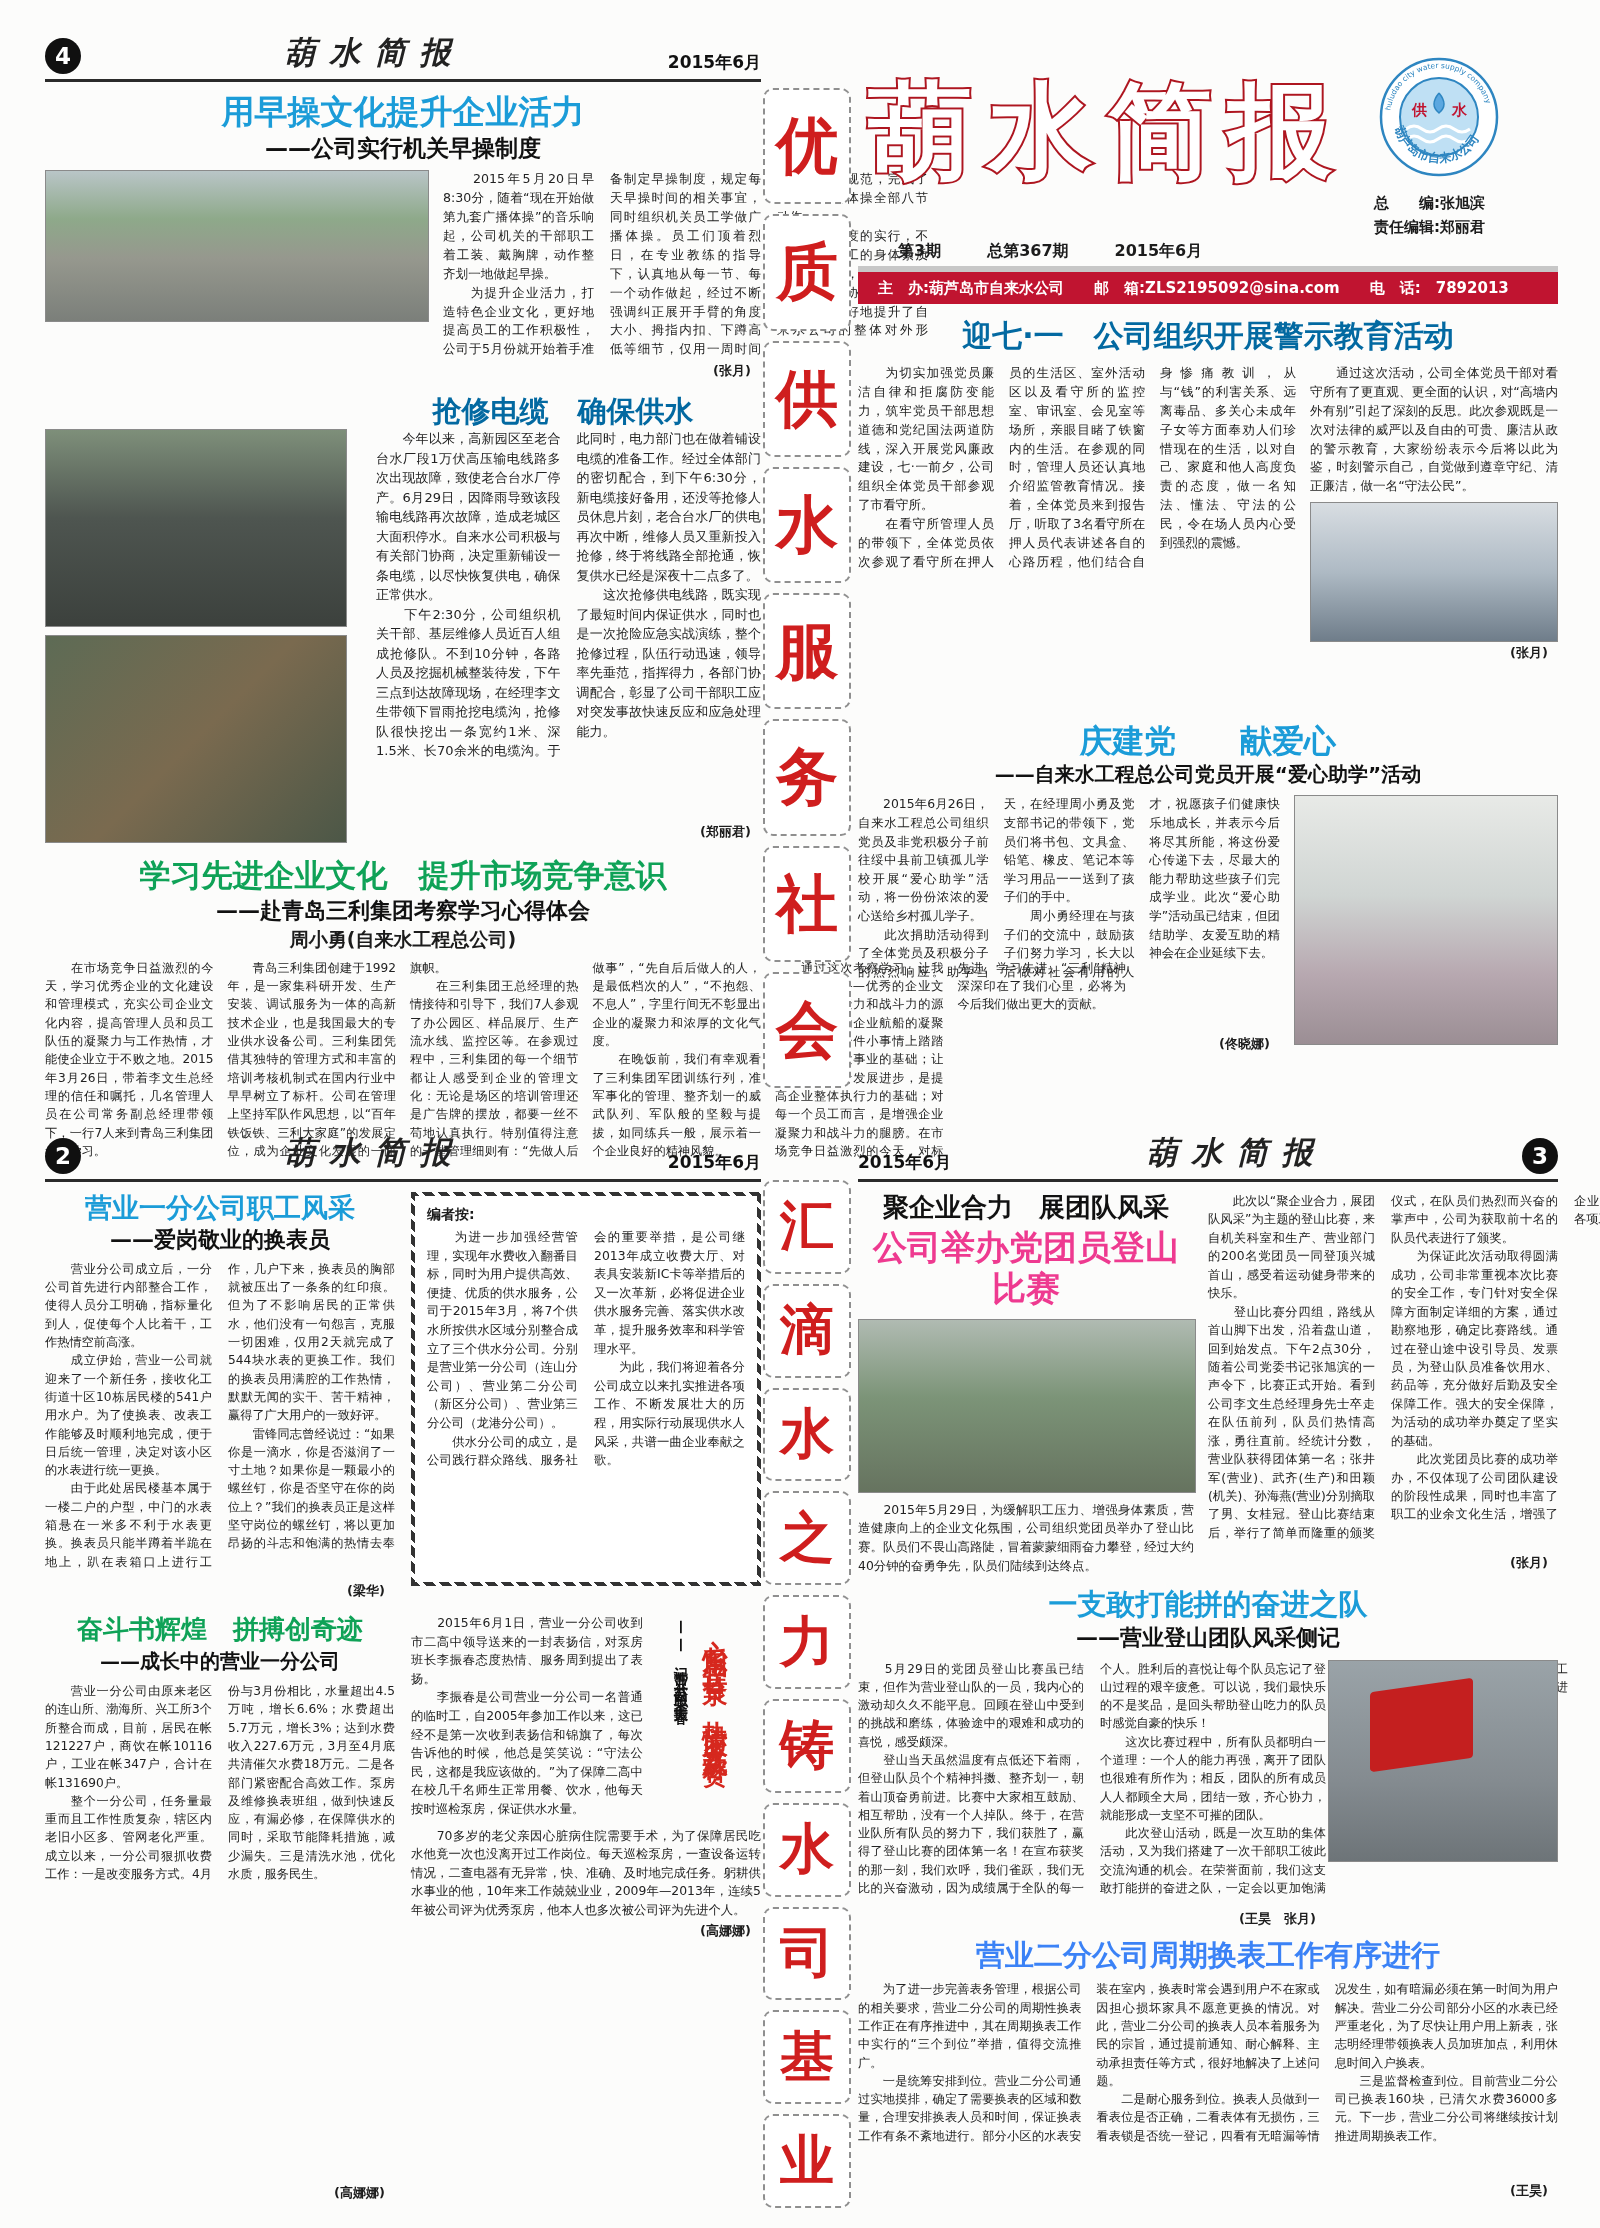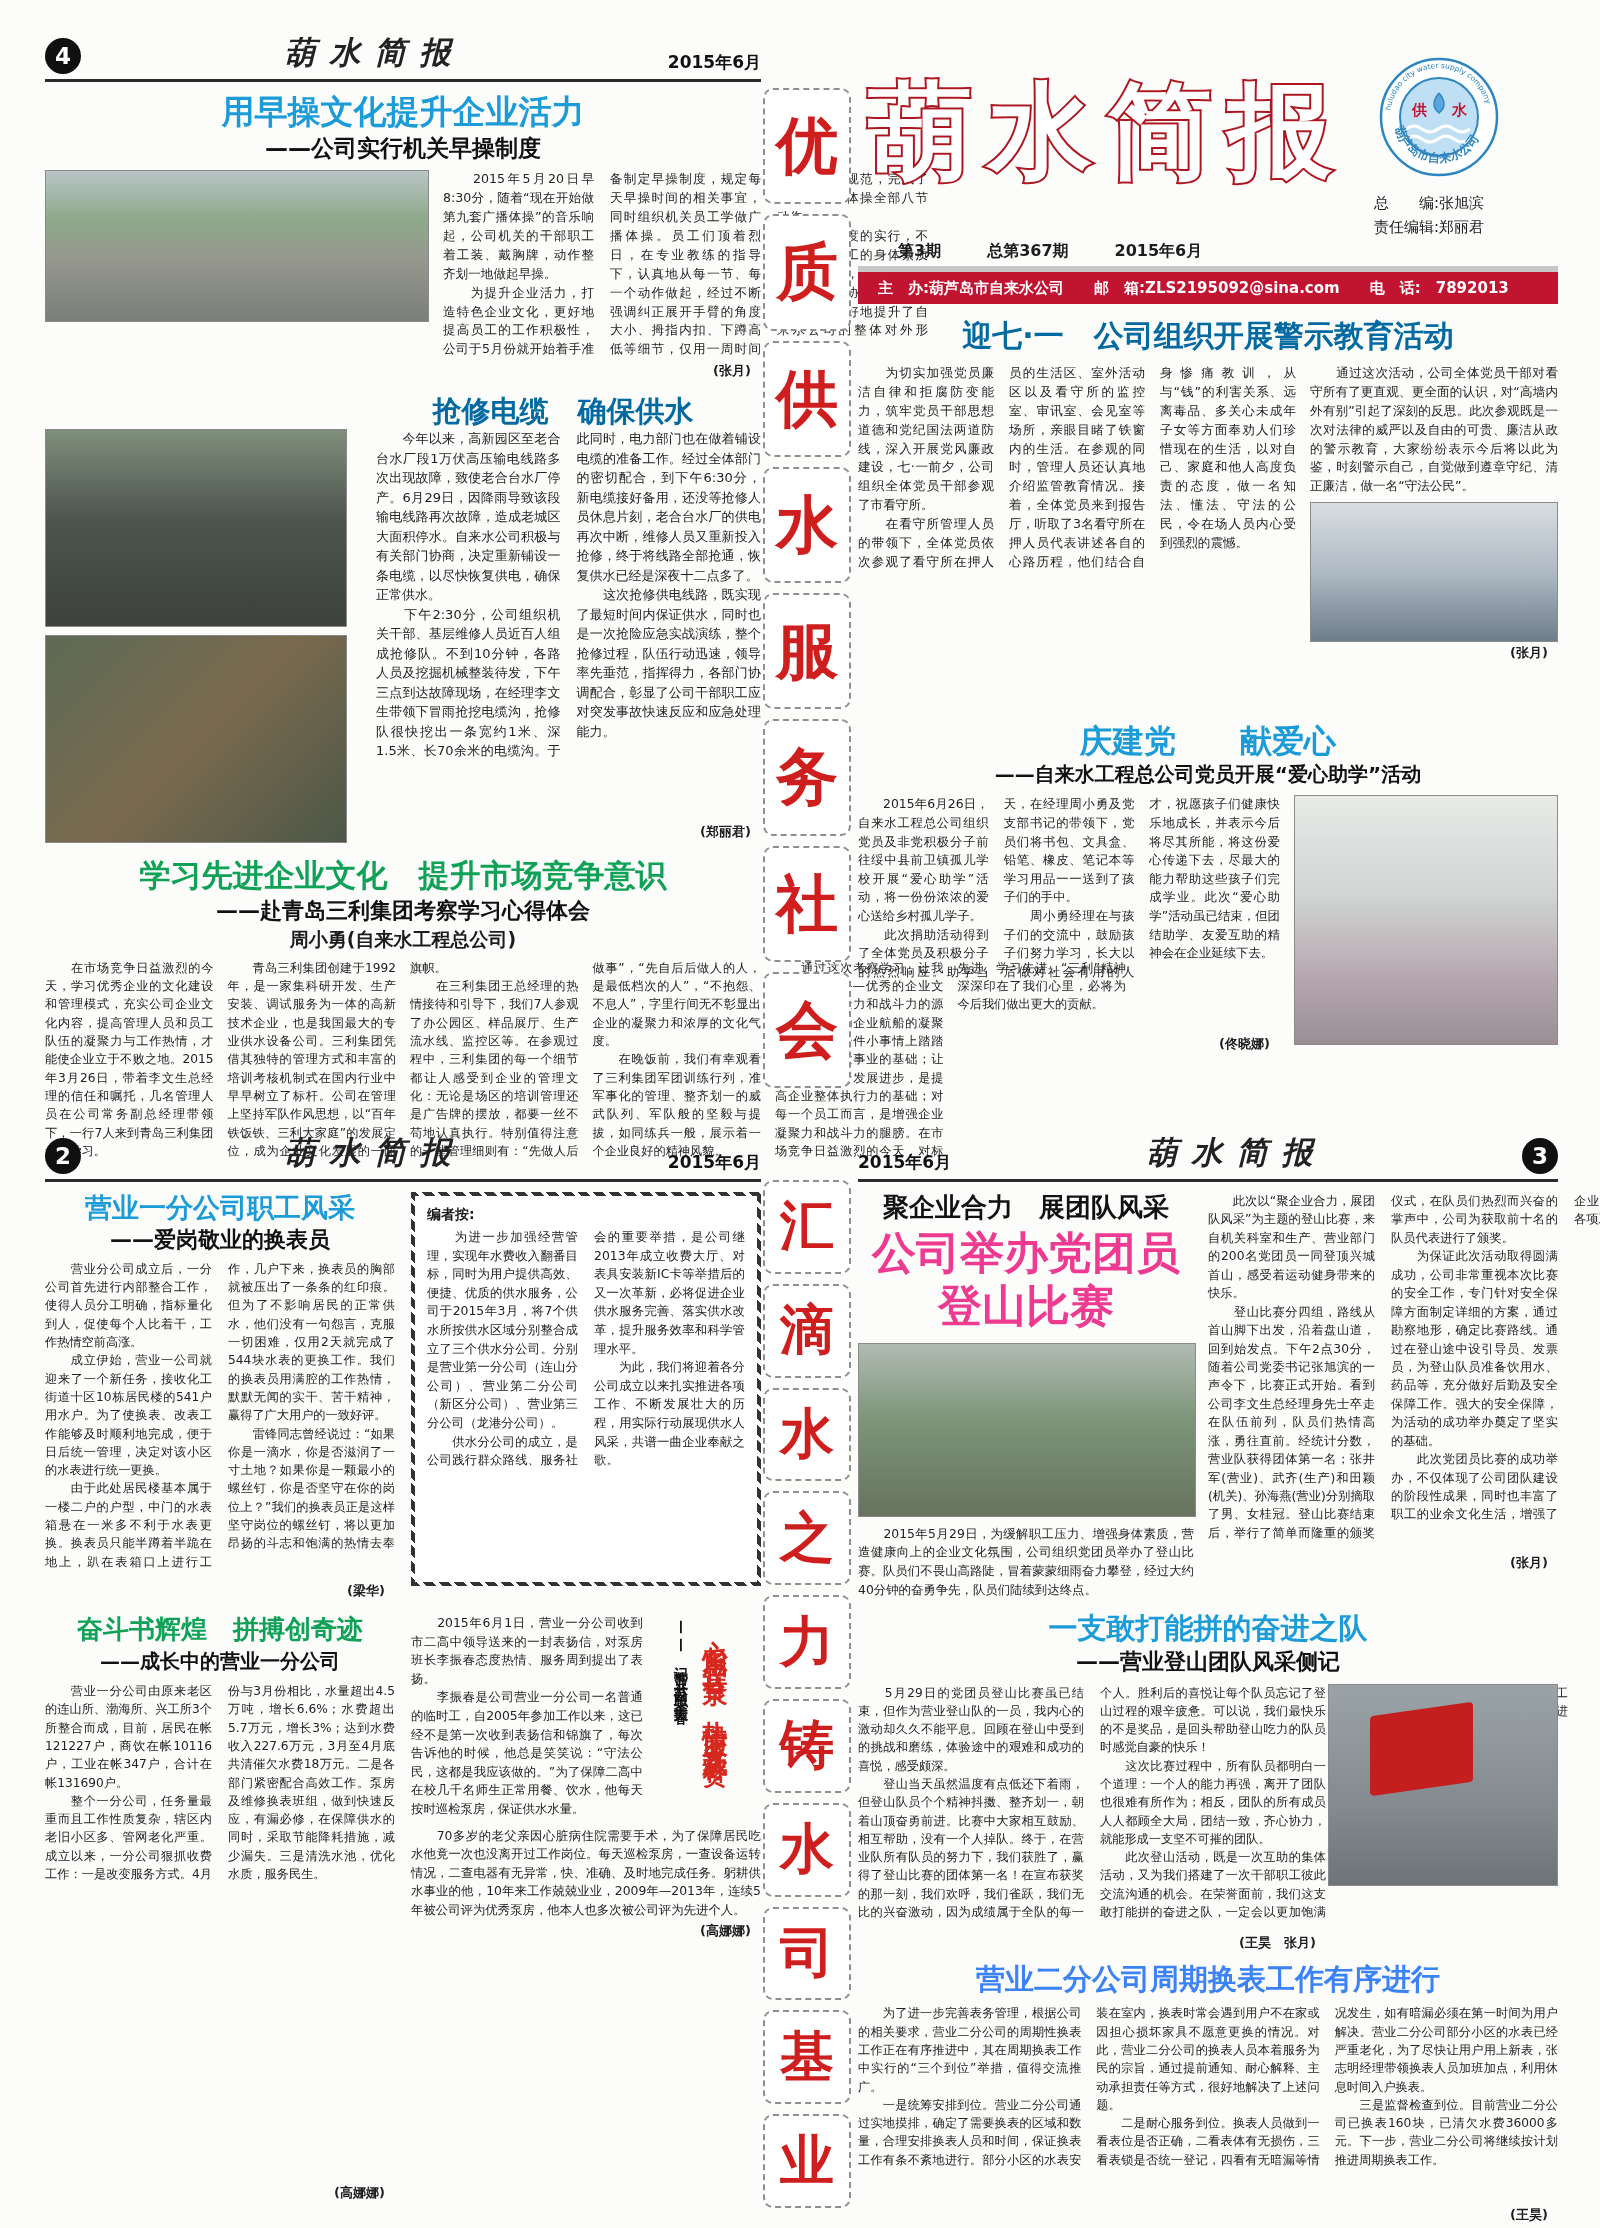--- a/index.html
+++ b/index.html
@@ -35,21 +35,21 @@
   .flagshape{position:absolute;left:18%;top:12%;width:45%;height:40%;background:#c41f1f;
              transform:skewY(-8deg);border-radius:4px;}
   
   .strip{position:absolute;display:flex;flex-direction:column;gap:10px;}
   .sbox{flex:1;border:2px dashed #8f8f8f;border-radius:10px;background:#fff;
         display:flex;align-items:center;justify-content:center;}
   .schar{font-family:"DejaVu Serif","Liberation Serif",serif;font-weight:bold;color:#cf1e1e;}
   .strip-top .schar{font-size:62px}.strip-bot .schar{font-size:54px}
   
   .mastrow{display:flex;align-items:flex-start;}
-  .edline{font-size:15px;font-weight:normal;line-height:1.6;white-space:pre-line;text-align:left;}
+  .edline{font-size:15px;font-weight:bold;line-height:1.6;white-space:pre-line;text-align:left;}
   .issue{display:flex;gap:46px;font-size:16px;font-weight:bold;margin:2px 0 4px 40px;}
   .graybar{height:6px;background:#c7c7c7;}
   .redbar{height:32px;background:#c01430;color:#fff;display:flex;align-items:center;
           gap:30px;padding:0 20px;font-size:15px;font-weight:bold;}
   
   .edbox{border:4px solid #444;border-image:repeating-linear-gradient(45deg,#333 0 7px,#fff 7px 11px) 4;
          padding:10px 12px;background:#fff;}
   .edbox .t{font-weight:bold;font-size:14px;}
   
   .vtext{writing-mode:vertical-rl;}
@@ -297,21 +297,21 @@
     <div class="pghead">
       <div class="pgdate">2015年6月</div>
       <div class="pgtitle">葫水简报</div>
       <div class="pgnum">3</div>
     </div>
 
     <div style="margin-top:10px">
       <div class="row" style="gap:14px">
         <div style="width:336px">
           <div class="headline" style="font-size:26px;color:#111">聚企业合力　展团队风采</div>
-          <div class="headline h-mag" style="font-size:44px;margin-top:4px">公司举办党团员登山比赛</div>
+          <div class="headline h-mag" style="font-size:34px;margin-top:4px">公司举办党团员登山比赛</div>
           <div class="photo ph-mount" style="width:336px;height:172px;margin-top:10px"></div>
           <div class="body" style="font-size:12.4px;margin-top:8px">　　2015年5月29日，为缓解职工压力、增强身体素质，营造健康向上的企业文化氛围，公司组织党团员举办了登山比赛。队员们不畏山高路陡，冒着蒙蒙细雨奋力攀登，经过大约40分钟的奋勇争先，队员们陆续到达终点。</div>
         </div>
         <div style="flex:1">
           <div class="body cols2" style="height:360px;font-size:12.3px">　　此次以“聚企业合力，展团队风采”为主题的登山比赛，来自机关科室和生产、营业部门的200名党团员一同登顶兴城首山，感受着运动健身带来的快乐。
 　　登山比赛分四组，路线从首山脚下出发，沿着盘山道，回到始发点。下午2点30分，随着公司党委书记张旭滨的一声令下，比赛正式开始。看到公司李文生总经理身先士卒走在队伍前列，队员们热情高涨，勇往直前。经统计分数，营业队获得团体第一名；张井军(营业)、武齐(生产)和田颖(机关)、孙海燕(营业)分别摘取了男、女桂冠。登山比赛结束后，举行了简单而隆重的颁奖仪式，在队员们热烈而兴奋的掌声中，公司为获取前十名的队员代表进行了颁奖。
 　　为保证此次活动取得圆满成功，公司非常重视本次比赛的安全工作，专门针对安全保障方面制定详细的方案，通过勘察地形，确定比赛路线。通过在登山途中设引导员、发票员，为登山队员准备饮用水、药品等，充分做好后勤及安全保障工作。强大的安全保障，为活动的成功举办奠定了坚实的基础。
 　　此次党团员比赛的成功举办，不仅体现了公司团队建设的阶段性成果，同时也丰富了职工的业余文化生活，增强了企业的凝聚力，必将促进企业各项工作迈上新的台阶。</div>
           <div class="byline">(张月)</div>
         </div>

